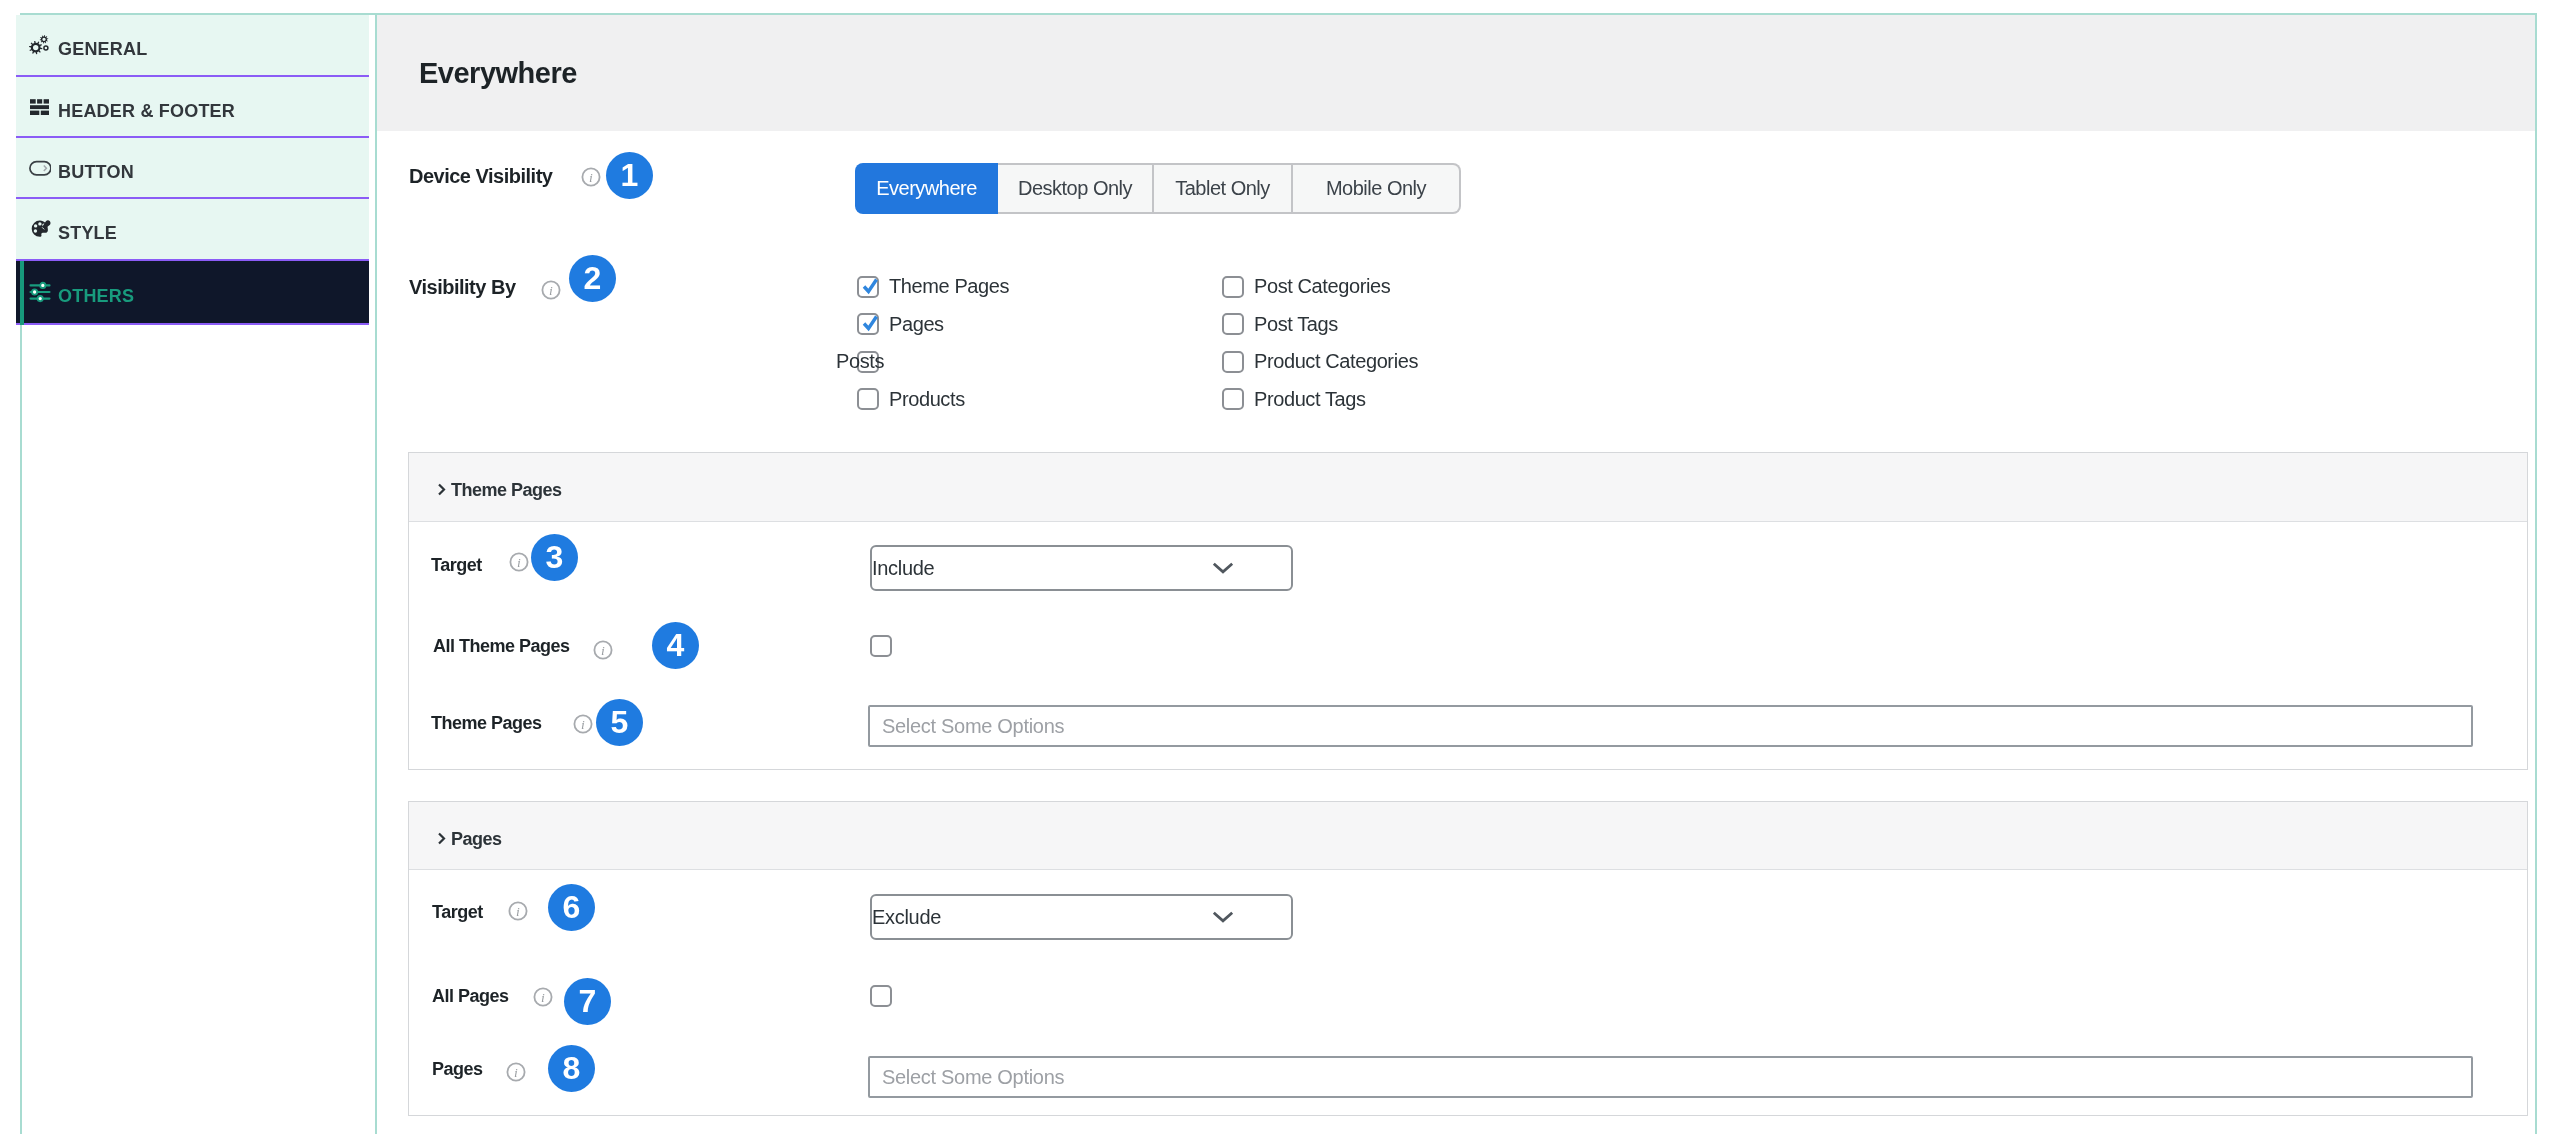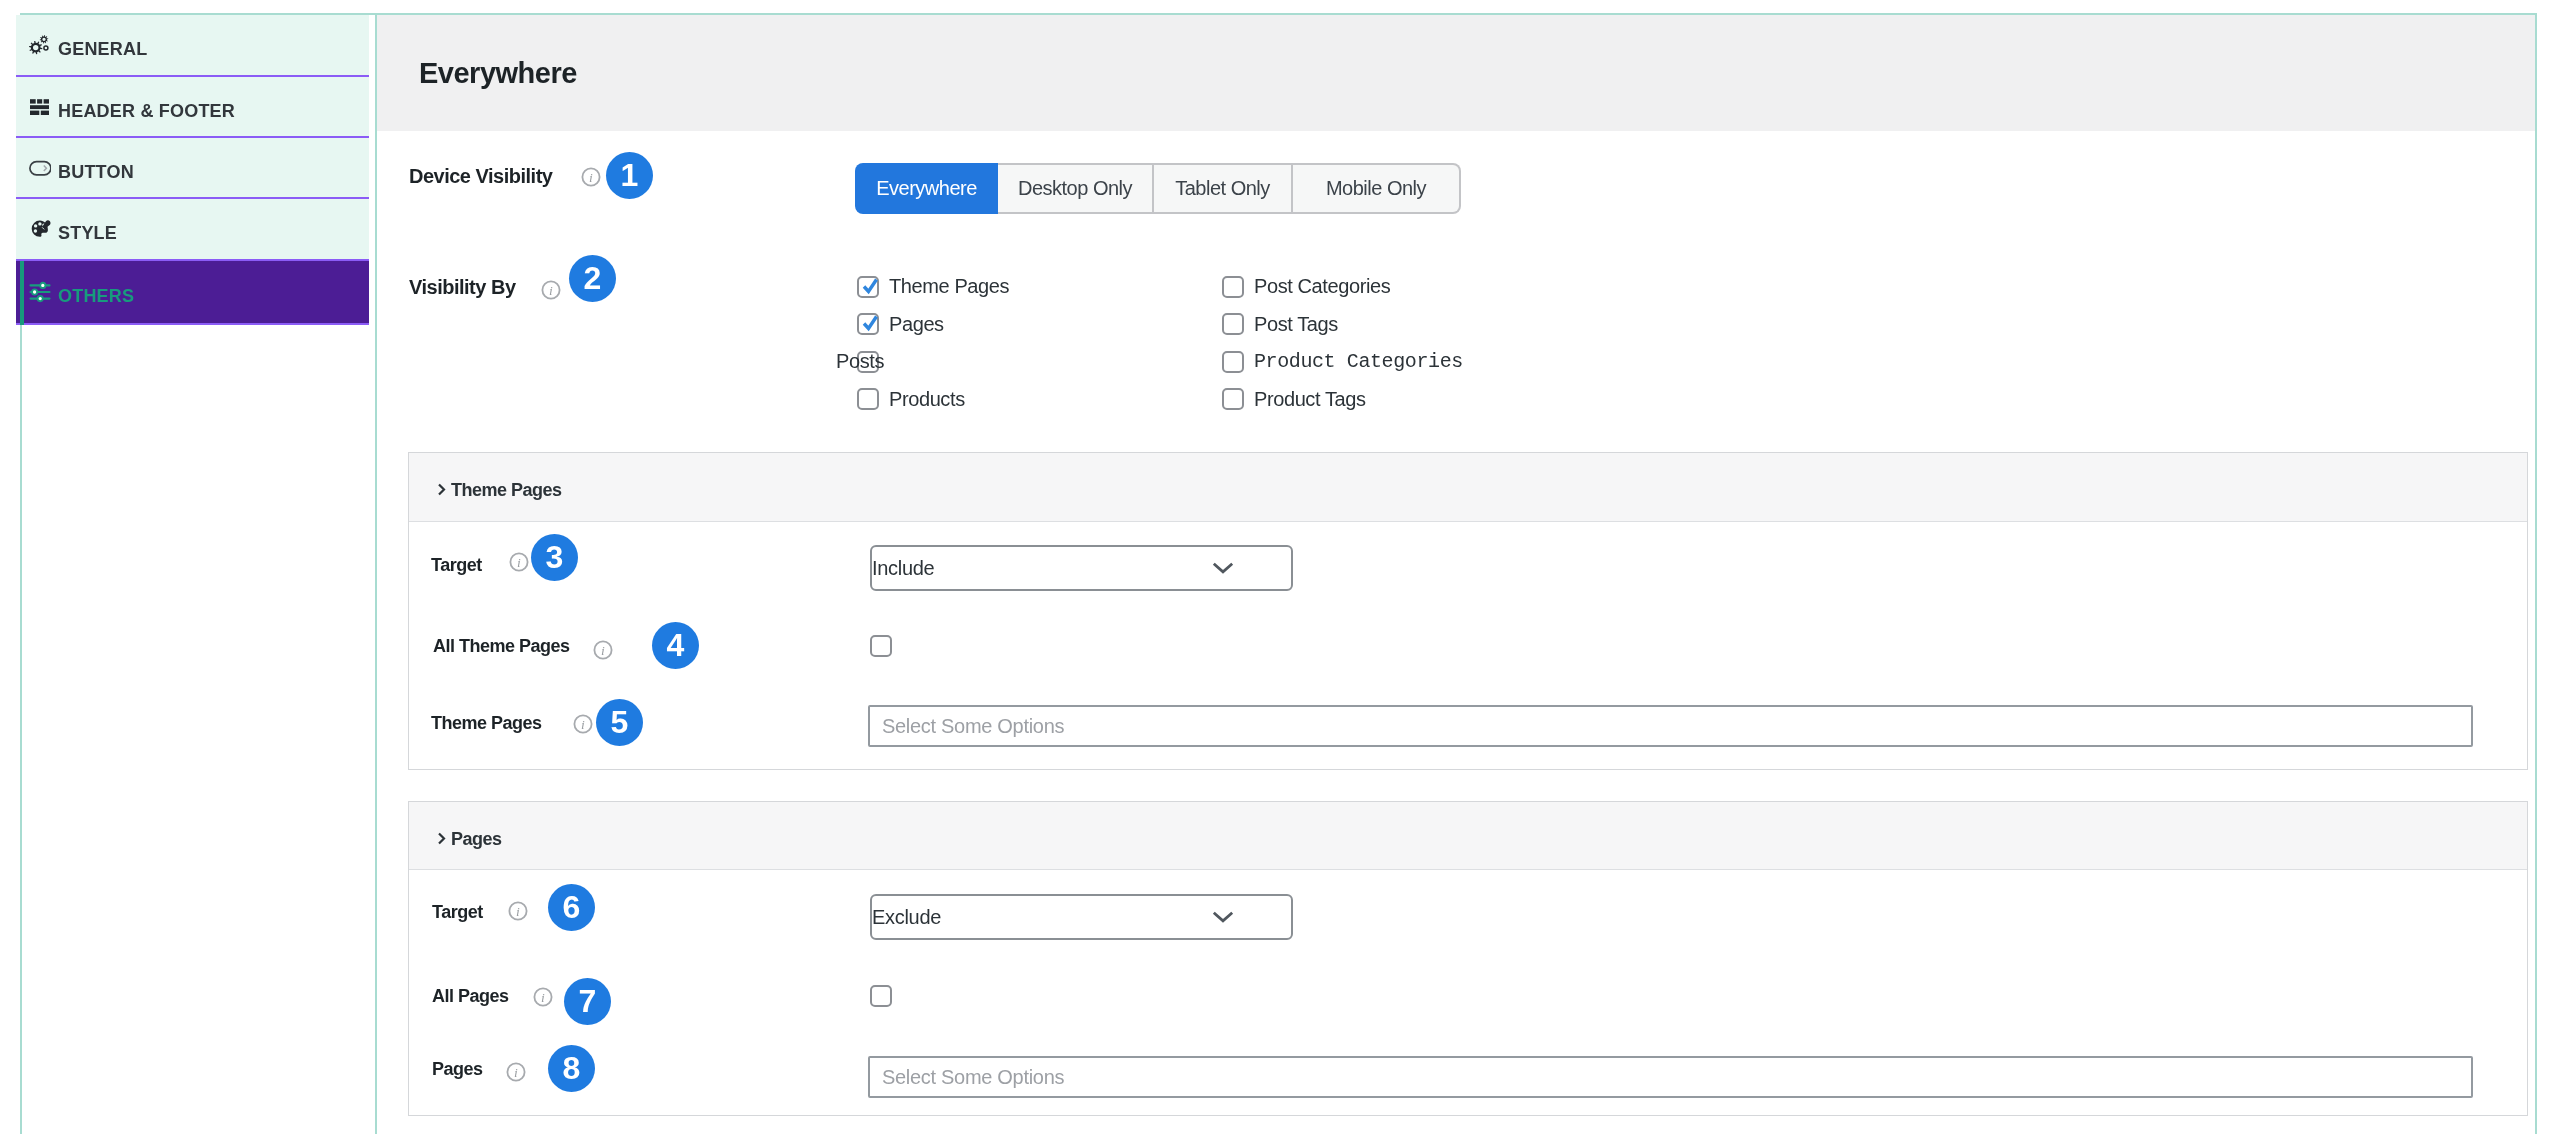--- a/index.html
+++ b/index.html
@@ -4,21 +4,21 @@
 <style>
   * { margin:0; padding:0; box-sizing:border-box; }
   html,body { width:2560px; height:1134px; background:#fff; font-family:"Liberation Sans", sans-serif; overflow:hidden; }
   .abs { position:absolute; }
 
   
   #sidebar { left:20px; top:13px; width:357px; height:1129px; border:2px solid #a8dcd1; background:#fff; }
   .mitem { position:absolute; left:16px; width:353px; background:#e7f7f2; border-bottom:2px solid #8b5cf6; }
   .mitem .mico { position:absolute; left:13px; top:50%; margin-top:-11px; width:22px; height:22px; }
   .mitem .mtxt { position:absolute; left:42px; top:50%; margin-top:-7px; height:22px; line-height:22px; font-size:18px; font-weight:bold; letter-spacing:0.2px; color:#32373c; }
-  #mi-others { background:#4c1d95; }
+  #mi-others { background:#0f172a; }
   #mi-others .mtxt { color:#189b7d; }
   #activebar { left:20px; top:260.5px; width:4px; height:64px; background:#17997c; z-index:5; }
 
   
   #main { left:377px; top:13px; width:2160px; height:1121px; border-top:2px solid #a8dcd1; border-right:2px solid #a8dcd1; background:#fff; }
   #band { left:377px; top:15px; width:2158px; height:116px; background:#f0f0f1; }
   #title { left:419px; top:15px; height:116px; display:flex; align-items:center; font-size:29px; font-weight:bold; letter-spacing:-0.5px; color:#1d2327; }
 
   .lbl { position:absolute; height:30px; display:flex; align-items:center; font-weight:bold; color:#1d2327; letter-spacing:-0.5px; }
   .lbl.main { font-size:20px; }
@@ -157,21 +157,21 @@
 <div class="cb" style="left:857px; top:350.5px;"></div>
 <div class="cblbl" style="left:836px; top:349.5px;">Posts</div>
 <div class="cb" style="left:857px; top:388px;"></div>
 <div class="cblbl" style="left:889px; top:387px;">Products</div>
 
 <div class="cb" style="left:1222px; top:275.5px;"></div>
 <div class="cblbl" style="left:1254px; top:274.5px;">Post Categories</div>
 <div class="cb" style="left:1222px; top:313px;"></div>
 <div class="cblbl" style="left:1254px; top:312px;">Post Tags</div>
 <div class="cb" style="left:1222px; top:350.5px;"></div>
-<div class="cblbl" style="left:1254px; top:349.5px;font-family:Liberation Mono, monospace;">Product Categories</div>
+<div class="cblbl" style="left:1254px; top:349.5px;">Product Categories</div>
 <div class="cb" style="left:1222px; top:388px;"></div>
 <div class="cblbl" style="left:1254px; top:387px;">Product Tags</div>
 
 <div class="card" style="top:452px; height:318px;">
   <div class="chead" style="height:69px;">
     <svg class="chev" width="9" height="13" viewBox="0 0 9 13">
         <path d="M2 1.5 L7 6.5 L2 11.5" fill="none" stroke="#2c3338" stroke-width="2.2"></path>
       </svg>
     <span class="ctxt">Theme Pages</span>
   </div>

